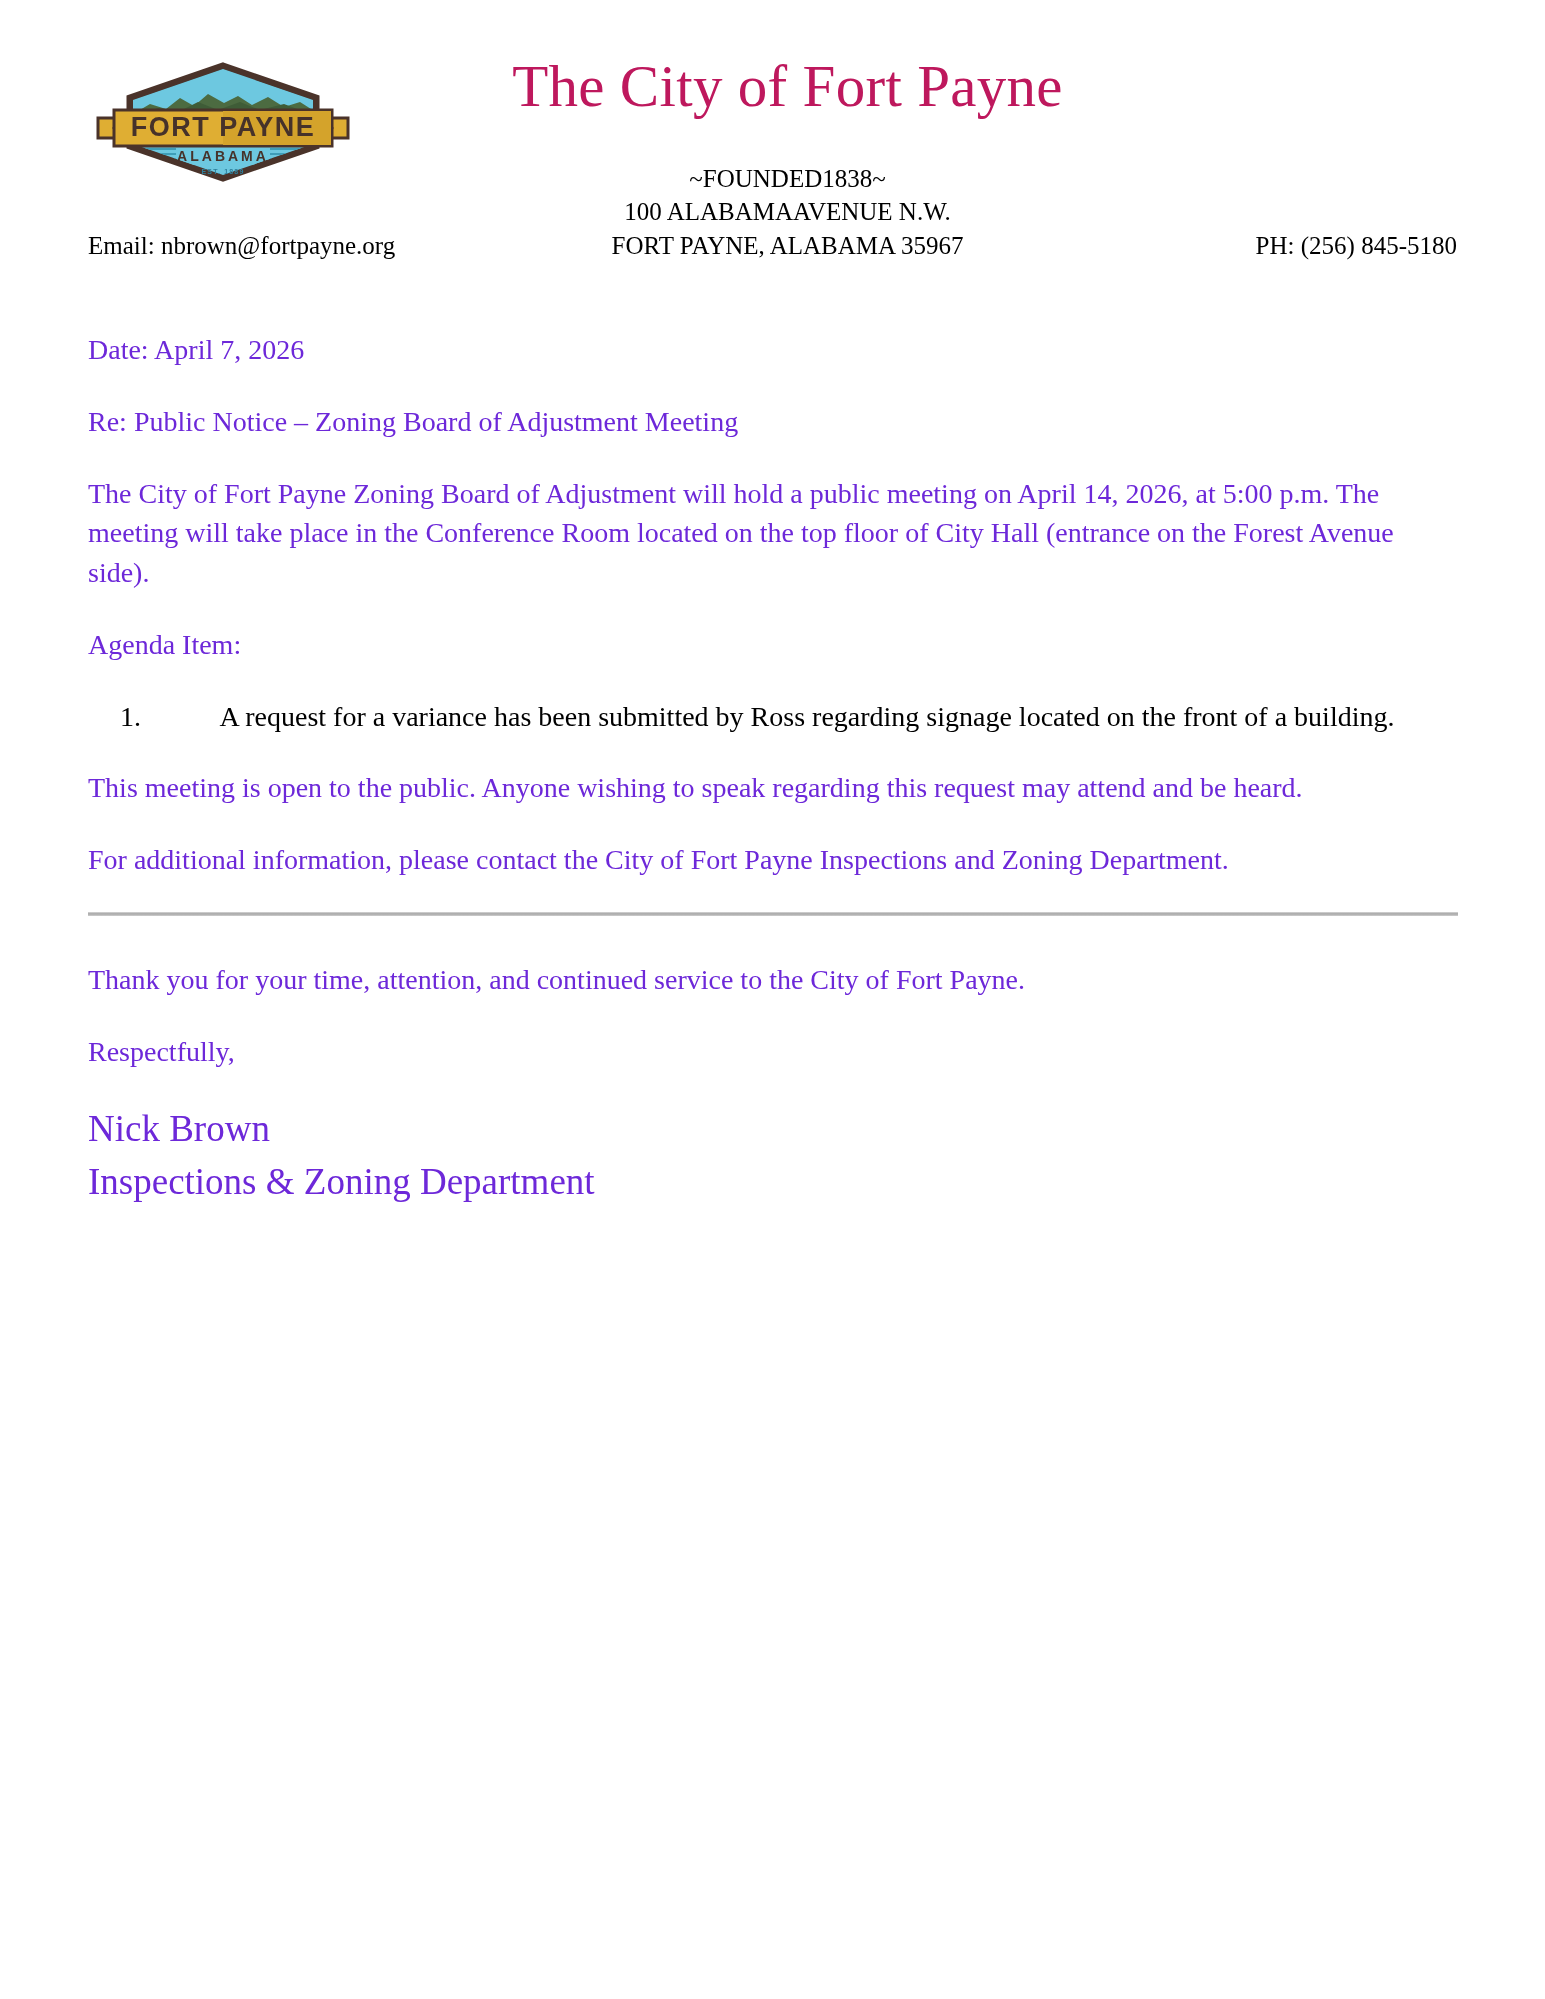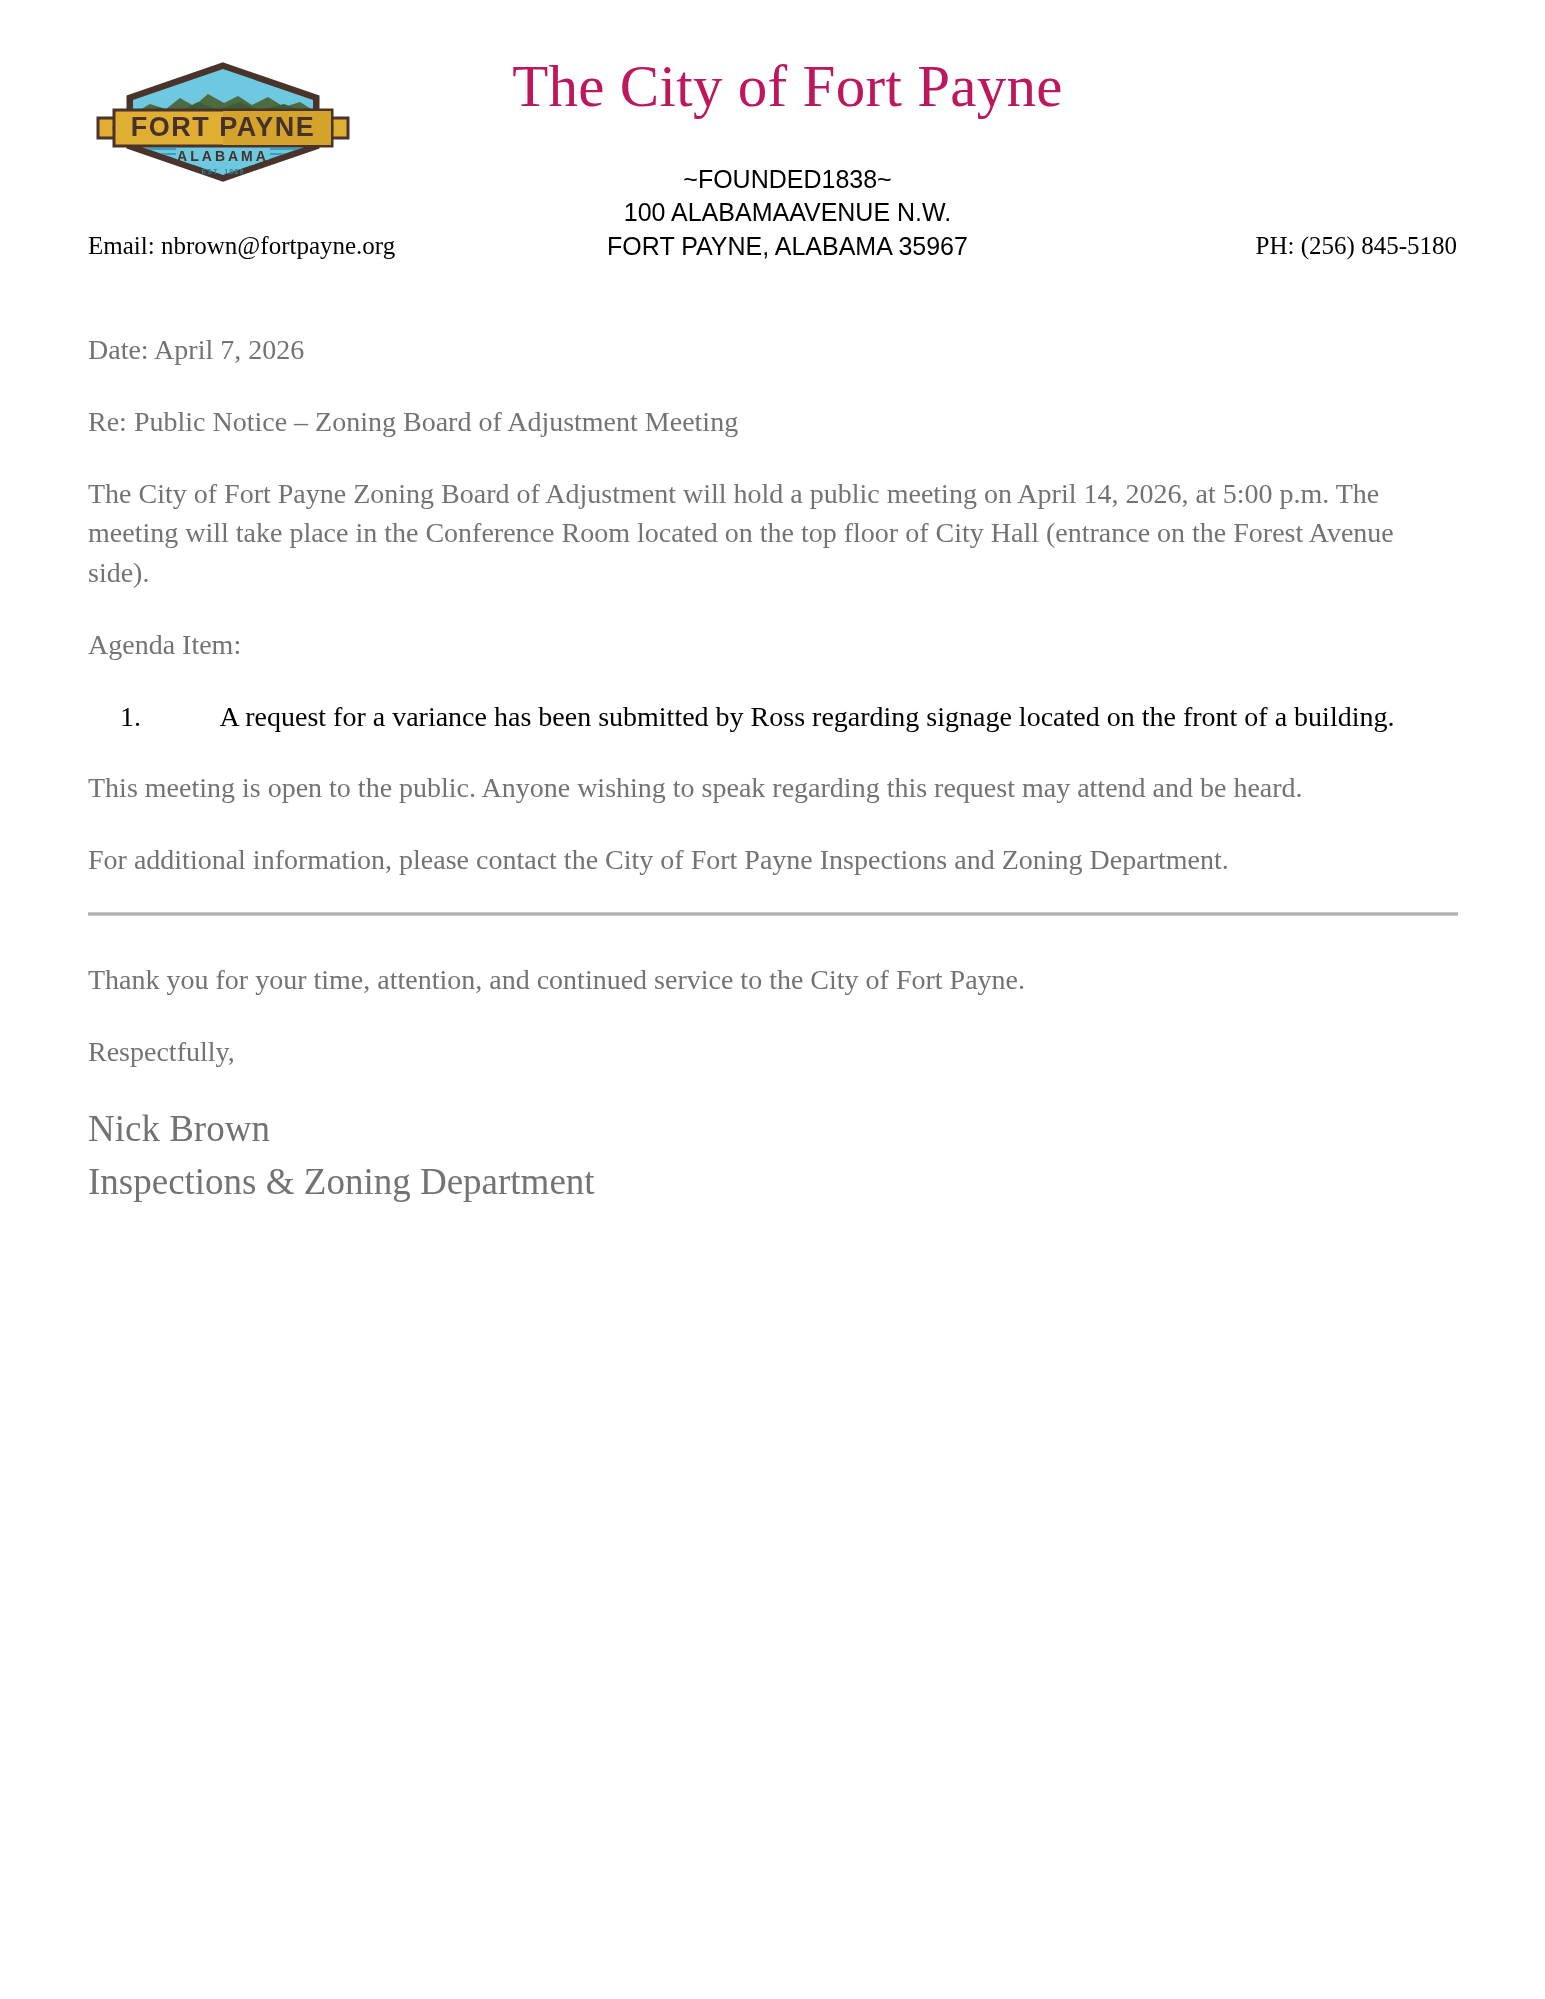--- a/index.html
+++ b/index.html
@@ -61,21 +61,21 @@
     padding-left: 30px;
   }
 
   .org-sub {
     position: absolute;
     left: 0;
     right: 0;
     text-align: center;
     font-size: 25px;
     line-height: 1.28;
-    font-family: Liberation Sans, sans-serif;
+    font-family: Liberation Serif, serif;
     padding-left: 30px;
     color: #000;
   }
   .org-sub.l1 { top: 163px; }
   .org-sub.l2 { top: 196px; }
   .org-sub.l3 { top: 230px; }
 
   .contact-email {
     position: absolute;
     left: 88px;
@@ -97,21 +97,21 @@
     position: absolute;
     left: 88px;
     top: 330px;
     width: 1370px;
   }
 
   .doc-body p {
     margin: 0 0 32px 0;
     font-size: 28px;
     line-height: 1.42;
-    color: #737373;
+    color: #6d28d9;
   }
 
   .agenda-list {
     margin: 0 0 32px 0;
     padding-left: 60px;
     font-size: 28px;
     line-height: 1.42;
   }
   .agenda-list li {
     margin: 0 0 0 0;

